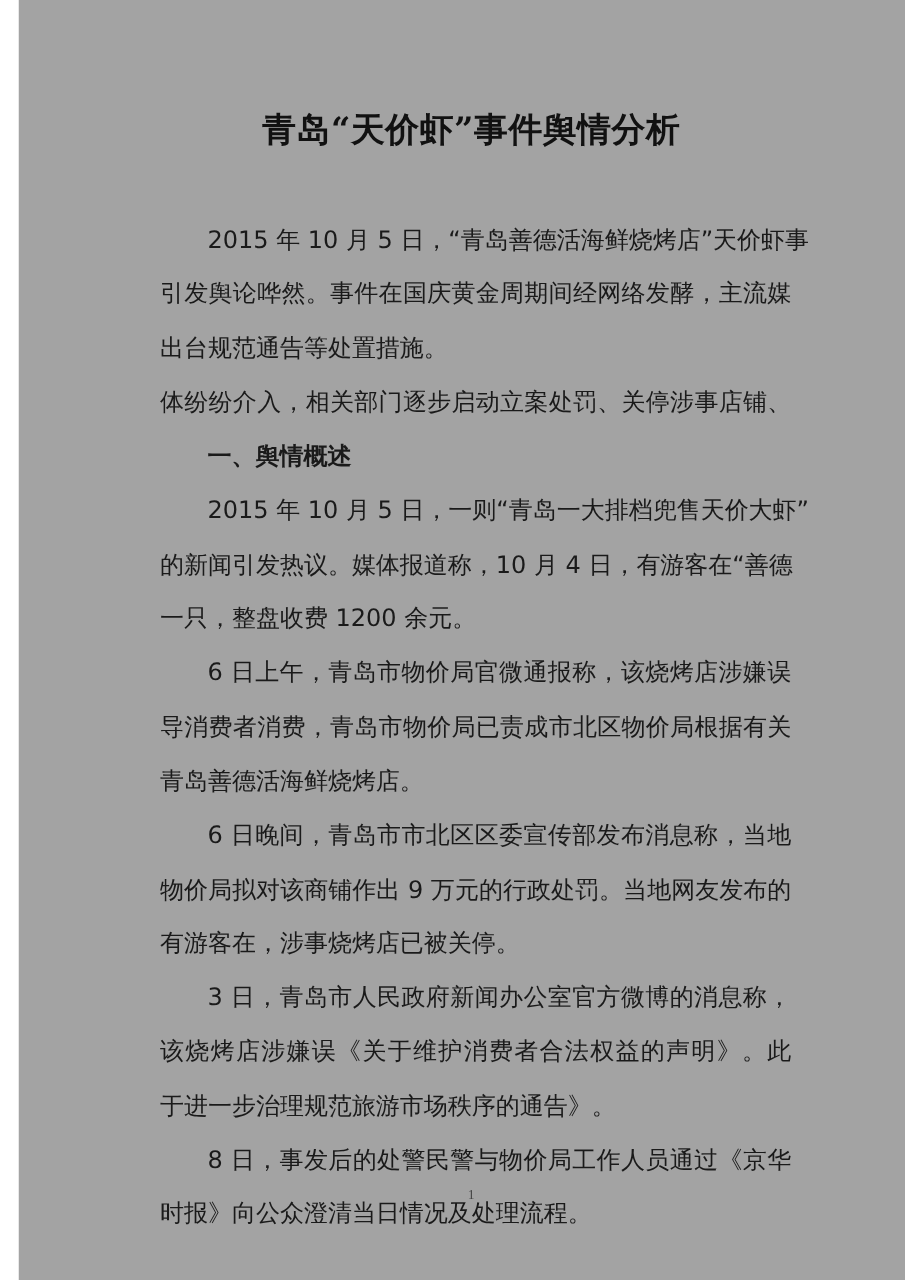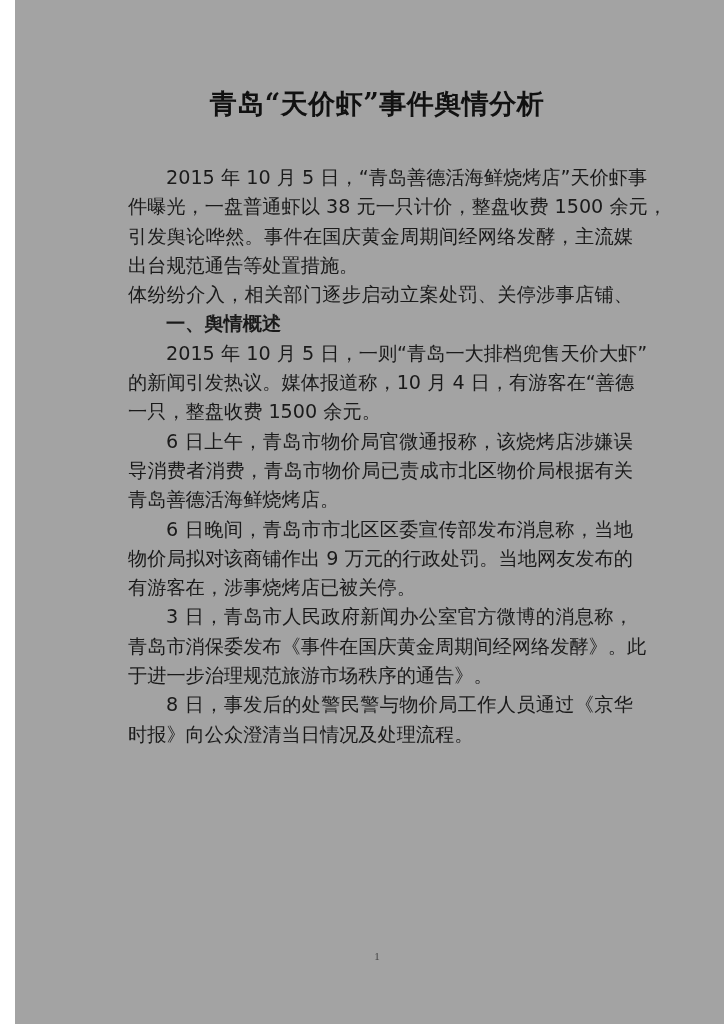--- a/index.html
+++ b/index.html
@@ -8,70 +8,69 @@
     .title {
       position: absolute; left: 0; top: 86px; width: 724px; text-align: center;
       font-family: "DejaVu Serif", "Liberation Serif", serif; font-weight: bold;
       font-size: 27px; letter-spacing: 0.5px; color: #111;
     }
     .body {
       position: absolute; left: 113px; top: 163px; width: 505px;
       font-family: "DejaVu Sans", "Liberation Serif", sans-serif;
       font-size: 19.2px; line-height: 29.3px; color: #1a1a1a;
     }
-    .line { display: block; white-space: nowrap; text-align: justify; text-align-last: justify; height: 29.3px; }
+    .line { display: block; white-space: nowrap; text-align: justify; text-align-last: justify; height: 29.3px; margin-top: 14px; }
     .line.last { text-align-last: left; }
     .indent { padding-left: 38px; }
     .heading { font-weight: bold; padding-left: 38px; text-align-last: left; }
     .pagenum {
       position: absolute; left: 0; width: 724px; top: 950px; text-align: center;
       font-family: "Liberation Serif", serif; font-size: 11px; color: #444;
     }
   </style>
 </head>
 <body>
 
 <div class="page">
   <div class="title">青岛“天价虾”事件舆情分析</div>
 
   <div class="body">
 
     <div>
       <span class="line indent">2015 年 10 月 5 日，“青岛善德活海鲜烧烤店”天价虾事</span>
-      <span class="line">件曝光，一盘普通虾以 38 元一只计价，整盘收费 1500 余元，</span>
       <span class="line">引发舆论哗然。事件在国庆黄金周期间经网络发酵，主流媒</span>
       <span class="line last">出台规范通告等处置措施。</span>
       <span class="line">体纷纷介入，相关部门逐步启动立案处罚、关停涉事店铺、</span>
     </div>
 
     <div>
       <span class="line heading">一、舆情概述</span>
     </div>
 
     <div>
       <span class="line indent">2015 年 10 月 5 日，一则“青岛一大排档兜售天价大虾”</span>
       <span class="line">的新闻引发热议。媒体报道称，10 月 4 日，有游客在“善德</span>
-      <span class="line last">一只，整盘收费 1500 余元。</span>
+      <span class="line last">一只，整盘收费 1200 余元。</span>
     </div>
 
     <div>
       <span class="line indent">6 日上午，青岛市物价局官微通报称，该烧烤店涉嫌误</span>
       <span class="line">导消费者消费，青岛市物价局已责成市北区物价局根据有关</span>
       <span class="line last">青岛善德活海鲜烧烤店。</span>
     </div>
 
     <div>
       <span class="line indent">6 日晚间，青岛市市北区区委宣传部发布消息称，当地</span>
       <span class="line">物价局拟对该商铺作出 9 万元的行政处罚。当地网友发布的</span>
       <span class="line last">有游客在，涉事烧烤店已被关停。</span>
     </div>
 
     <div>
       <span class="line indent">3 日，青岛市人民政府新闻办公室官方微博的消息称，</span>
-      <span class="line">青岛市消保委发布《事件在国庆黄金周期间经网络发酵》。此</span>
+      <span class="line">该烧烤店涉嫌误《关于维护消费者合法权益的声明》。此</span>
       <span class="line last">于进一步治理规范旅游市场秩序的通告》。</span>
     </div>
 
     <div>
       <span class="line indent">8 日，事发后的处警民警与物价局工作人员通过《京华</span>
       <span class="line last">时报》向公众澄清当日情况及处理流程。</span>
     </div>
   </div>
 
   <div class="pagenum">1</div>

